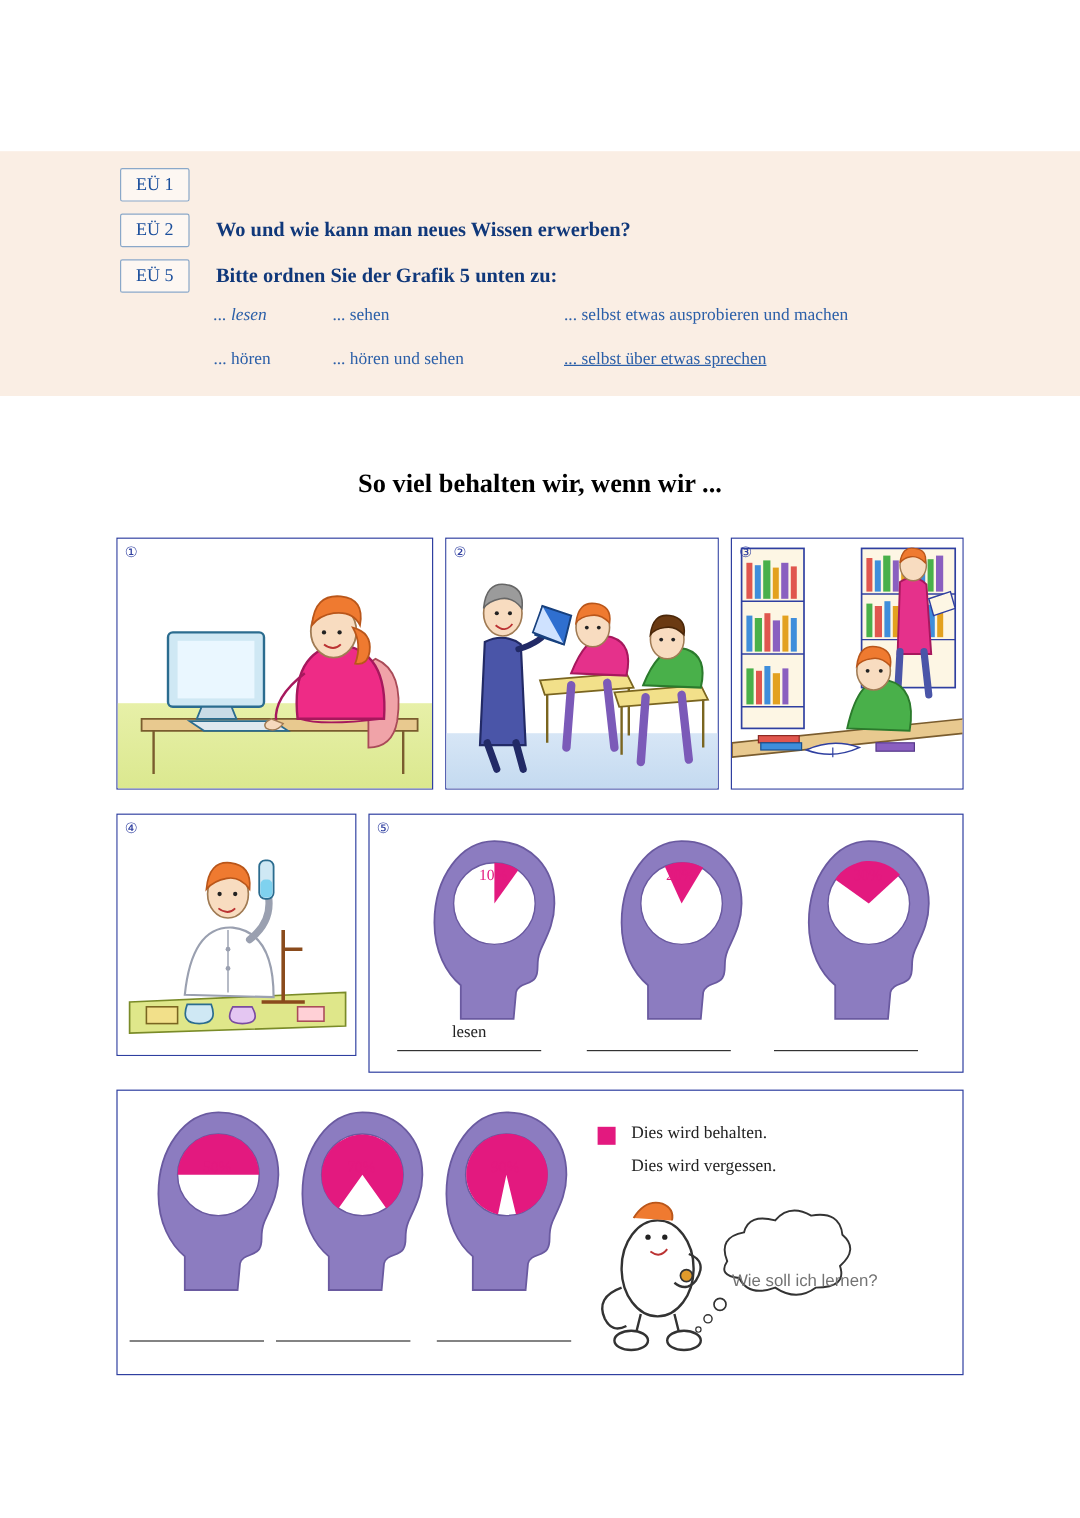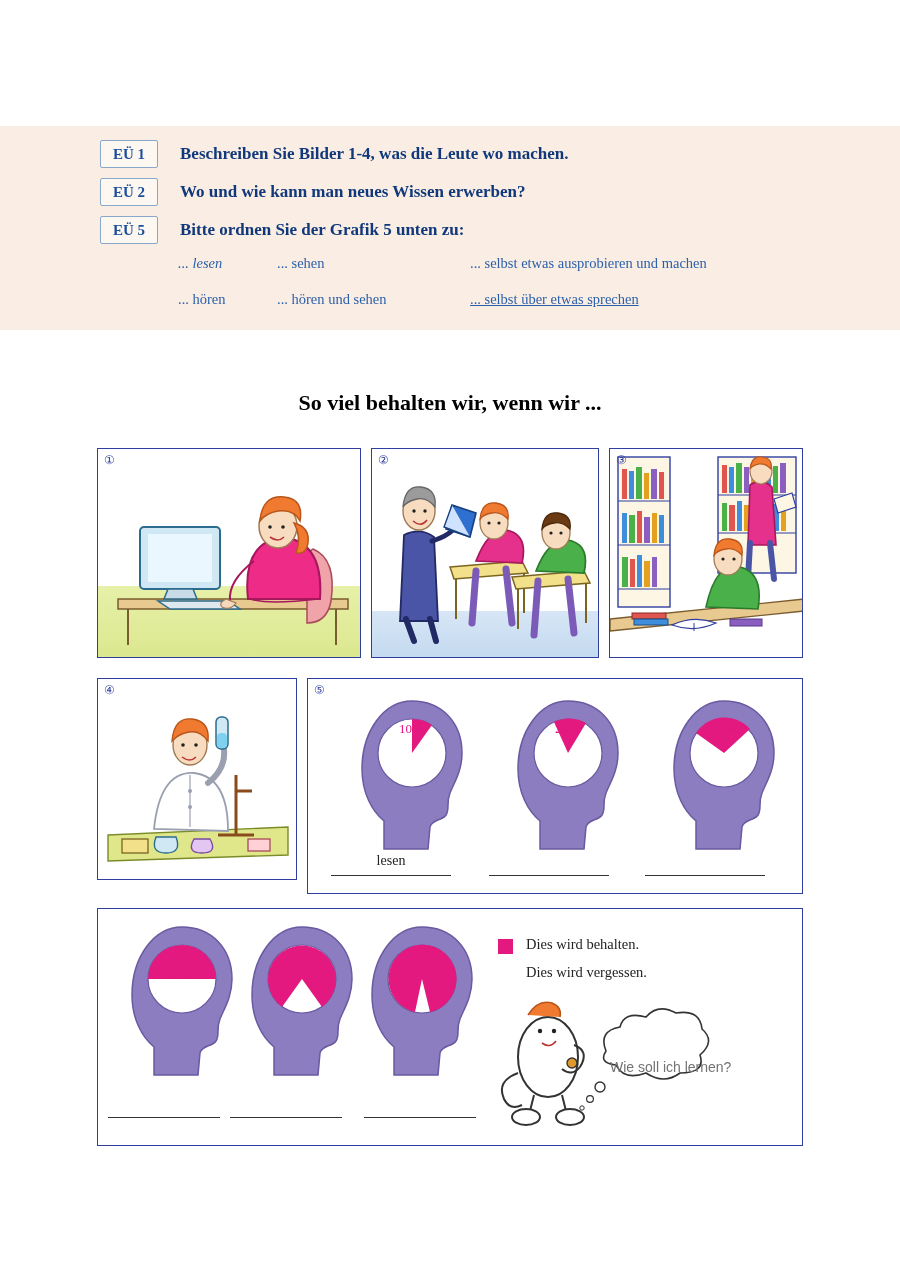--- a/index.html
+++ b/index.html
@@ -15,21 +15,21 @@
   
   .ex-band{
     position:absolute;left:0;top:126px;width:900px;height:204px;
     background:#faeee4;
   }
   .ex-row{
     position:absolute;display:flex;align-items:center;
   }
   .ex-tag{
     width:56px;height:26px;border:1px solid #8aa8c9;border-radius:2px;
-    background:#fdf7f2;color:#1b4f9c;font-weight:bold;font-size:15px;
+    background:#fdf7f2;color:#1b4f9c;font-weight:normal;font-size:15px;
     display:flex;align-items:center;justify-content:center;
     font-family:"Liberation Serif", serif;
   }
   .ex-text{
     margin-left:22px;color:#10387a;font-weight:bold;font-size:17px;
     font-family:"Liberation Serif", serif;white-space:nowrap;
   }
   .ex-opts{
     position:absolute;color:#2b5fa8;font-size:14.5px;
     font-family:"Liberation Serif", serif;white-space:nowrap;
@@ -85,21 +85,20 @@
     font-family:Liberation Sans, sans-serif;white-space:nowrap;
   }
 </style>
 </head>
 <body>
 
 <div class="ex-band">
 
   <div class="ex-row" style="left:100px;top:14px;">
     <div class="ex-tag">EÜ 1</div>
-    <div class="ex-text">Beschreiben Sie Bilder 1-4, was die Leute wo machen.</div>
   </div>
 
   <div class="ex-row" style="left:100px;top:52px;">
     <div class="ex-tag">EÜ 2</div>
     <div class="ex-text">Wo und wie kann man neues Wissen erwerben?</div>
   </div>
 
   <div class="ex-row" style="left:100px;top:90px;">
     <div class="ex-tag">EÜ 5</div>
     <div class="ex-text">Bitte ordnen Sie der Grafik 5 unten zu:</div>

